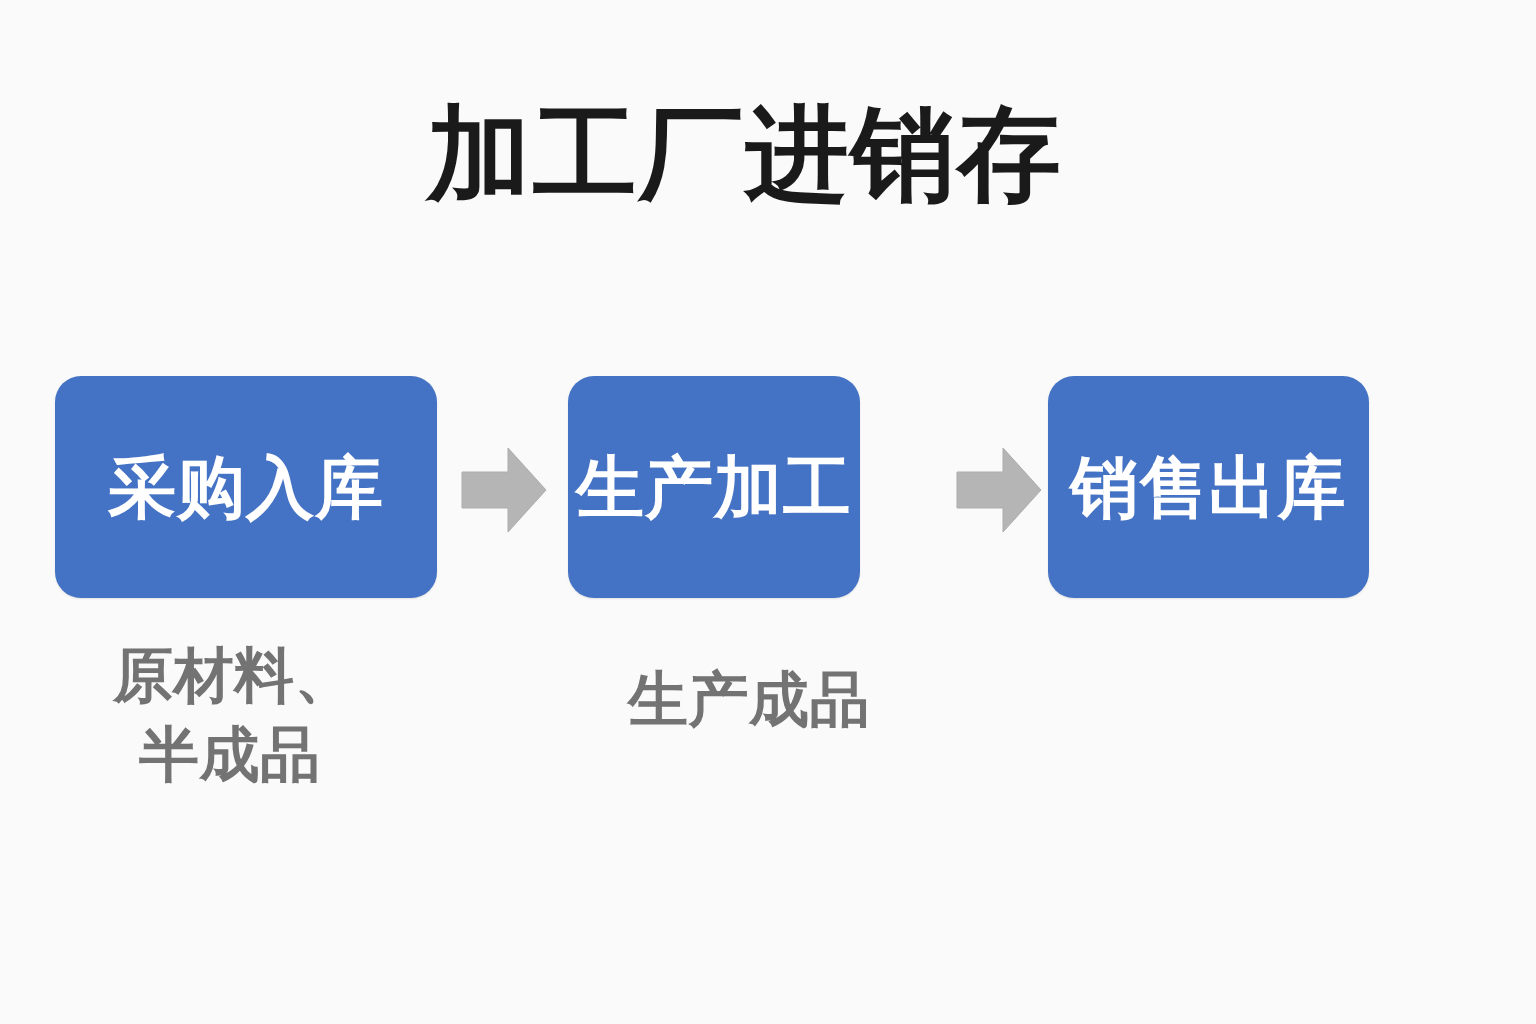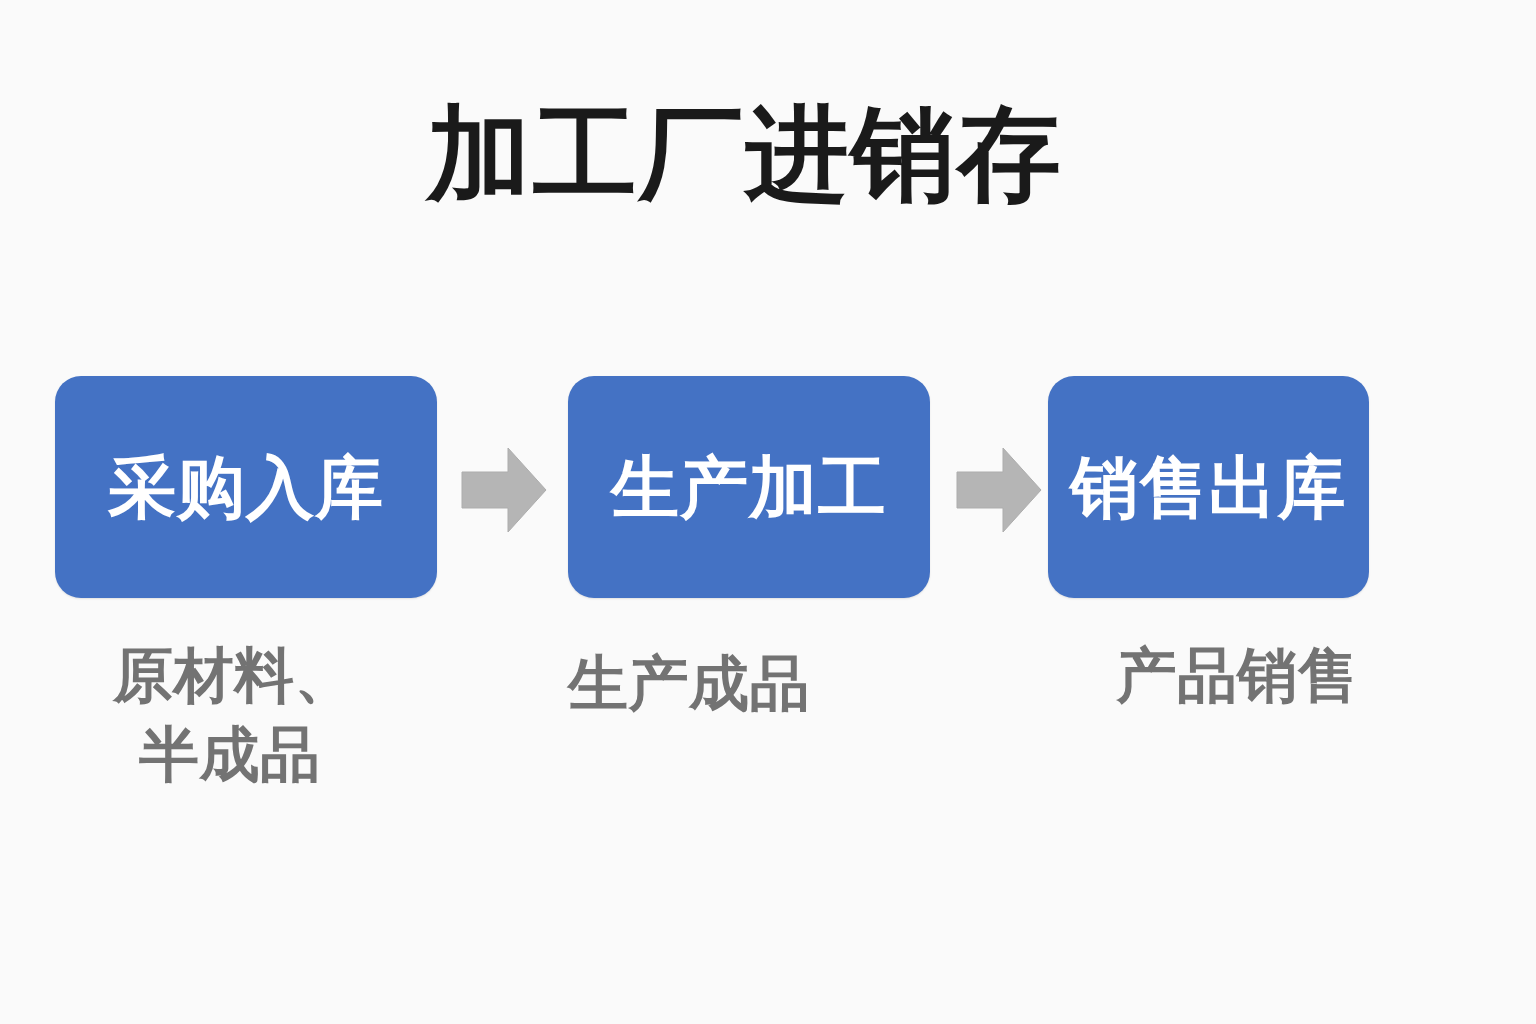--- a/index.html
+++ b/index.html
@@ -61,21 +61,21 @@
   .stage-box-label {
     color: #ffffff;
     font-size: 68px;
     font-weight: 700;
     line-height: 1;
     letter-spacing: 1px;
     white-space: nowrap;
   }
 
   #stage-box-0 { left: 55px;   width: 382px; }
-  #stage-box-1 { left: 568px;  width: 362px; }
+  #stage-box-1 { left: 568px;  width: 292px; }
   #stage-box-2 { left: 1048px; width: 321px; }
 
   
   .flow-arrow {
     position: absolute;
     top: 444px;
     width: 88px;
     height: 92px;
   }
   #flow-arrow-0 { left: 460px; }
@@ -95,23 +95,23 @@
     left: 113px;
     top: 636px;
     width: 360px;
     text-align: left;
   }
   #caption-0 .caption-line-1 { display: block; }
   #caption-0 .caption-line-2 { display: block; padding-left: 26px; }
 
   #caption-1 {
     left: 568px;
-    top: 644px;
+    top: 660px;
     width: 362px;
-    text-align: left;
+    text-align: center;
   }
   #caption-2 {
     left: 1048px;
     top: 636px;
     width: 379px;
     text-align: center;
   }
 </style>
 </head>
 <body>
@@ -150,17 +150,14 @@
 
   <div class="caption" id="caption-0">
     <span class="caption-line-1">原材料、</span>
     <span class="caption-line-2">半成品</span>
   </div>
 
   <div class="caption" id="caption-1">
     <span class="caption-line-1">生产成品</span>
   </div>
 
-  <div class="caption" id="caption-2">
-    <span class="caption-line-1">产品销售</span>
-  </div>
 
 </div>
 
 </body></html>

